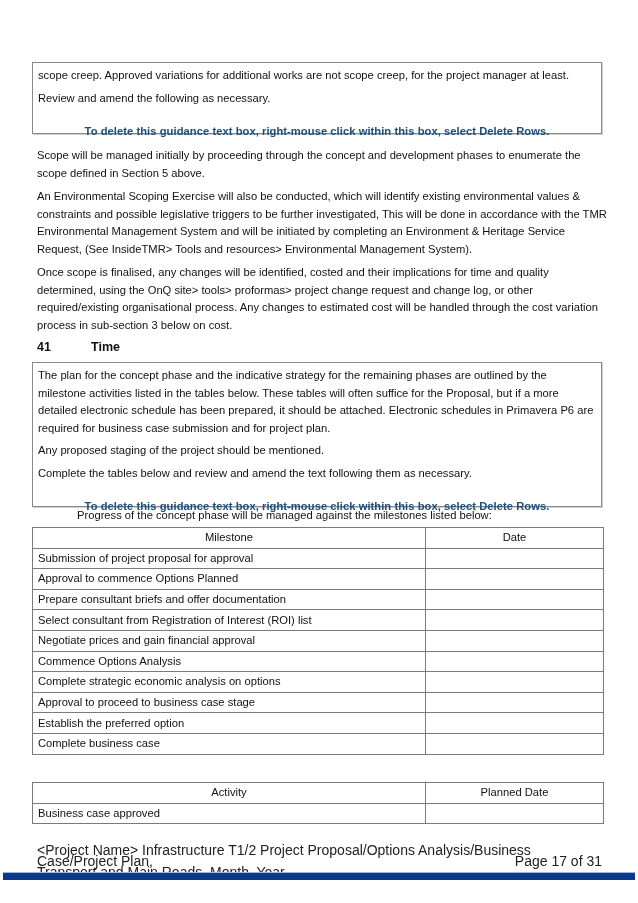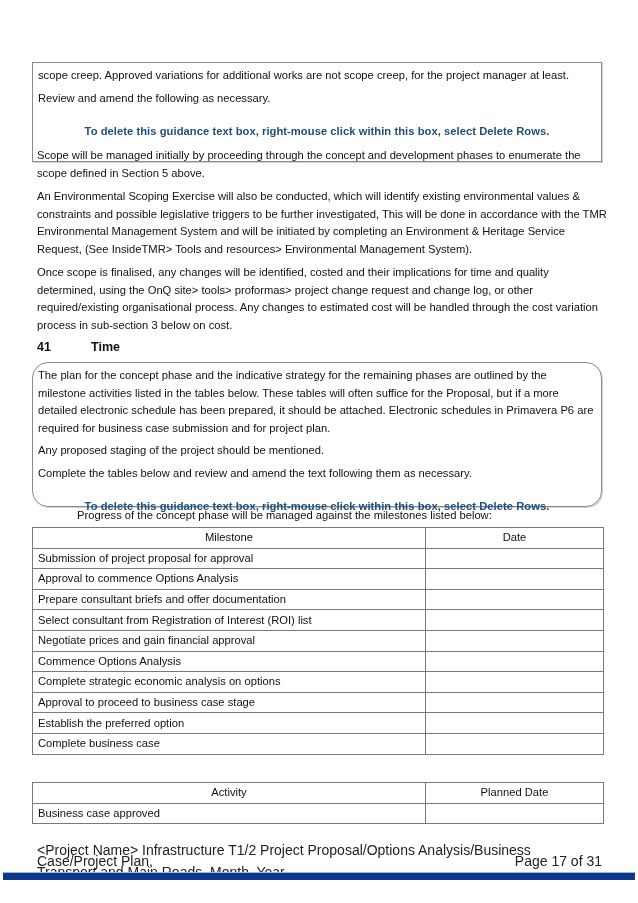--- a/index.html
+++ b/index.html
@@ -34,22 +34,22 @@
     .guidance p {
       margin: 0 0 5px 0;
     }
     .guidance .delete-note {
       color: #1d4f7a;
       font-weight: bold;
       text-align: center;
       margin: 16px;
       letter-spacing: 0.05px;
     }
-    #guidance-1 { top: 62px; height: 100px; }
-    #guidance-2 { top: 362px; height: 145px; border-radius: 16px; }
+    #guidance-1 { top: 62px; height: 72px; }
+    #guidance-2 { top: 362px; height: 145px; }
     .body-text {
       position: absolute;
       left: 37px;
       width: 570px;
     }
     .body-text p {
       margin: 0 0 6px 0;
     }
     #body-scope { top: 147px; }
     .section-heading {
@@ -157,21 +157,21 @@
         <th>Milestone</th>
         <th>Date</th>
       </tr>
     </thead>
     <tbody>
       <tr>
         <td>Submission of project proposal for approval</td>
         <td></td>
       </tr>
       <tr>
-        <td>Approval to commence Options Analysis</td>
+        <td>Approval to commence Options Planned</td>
         <td></td>
       </tr>
       <tr>
         <td>Prepare consultant briefs and offer documentation</td>
         <td></td>
       </tr>
       <tr>
         <td>Select consultant from Registration of Interest (ROI) list</td>
         <td></td>
       </tr>

